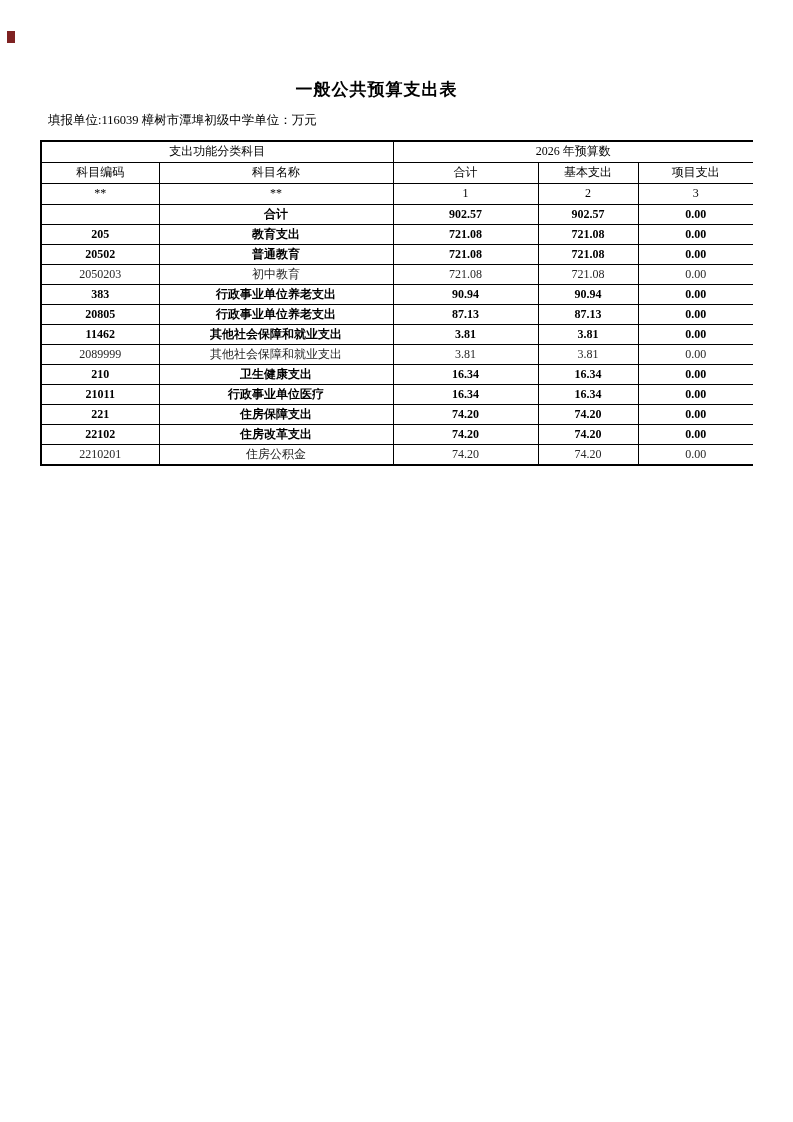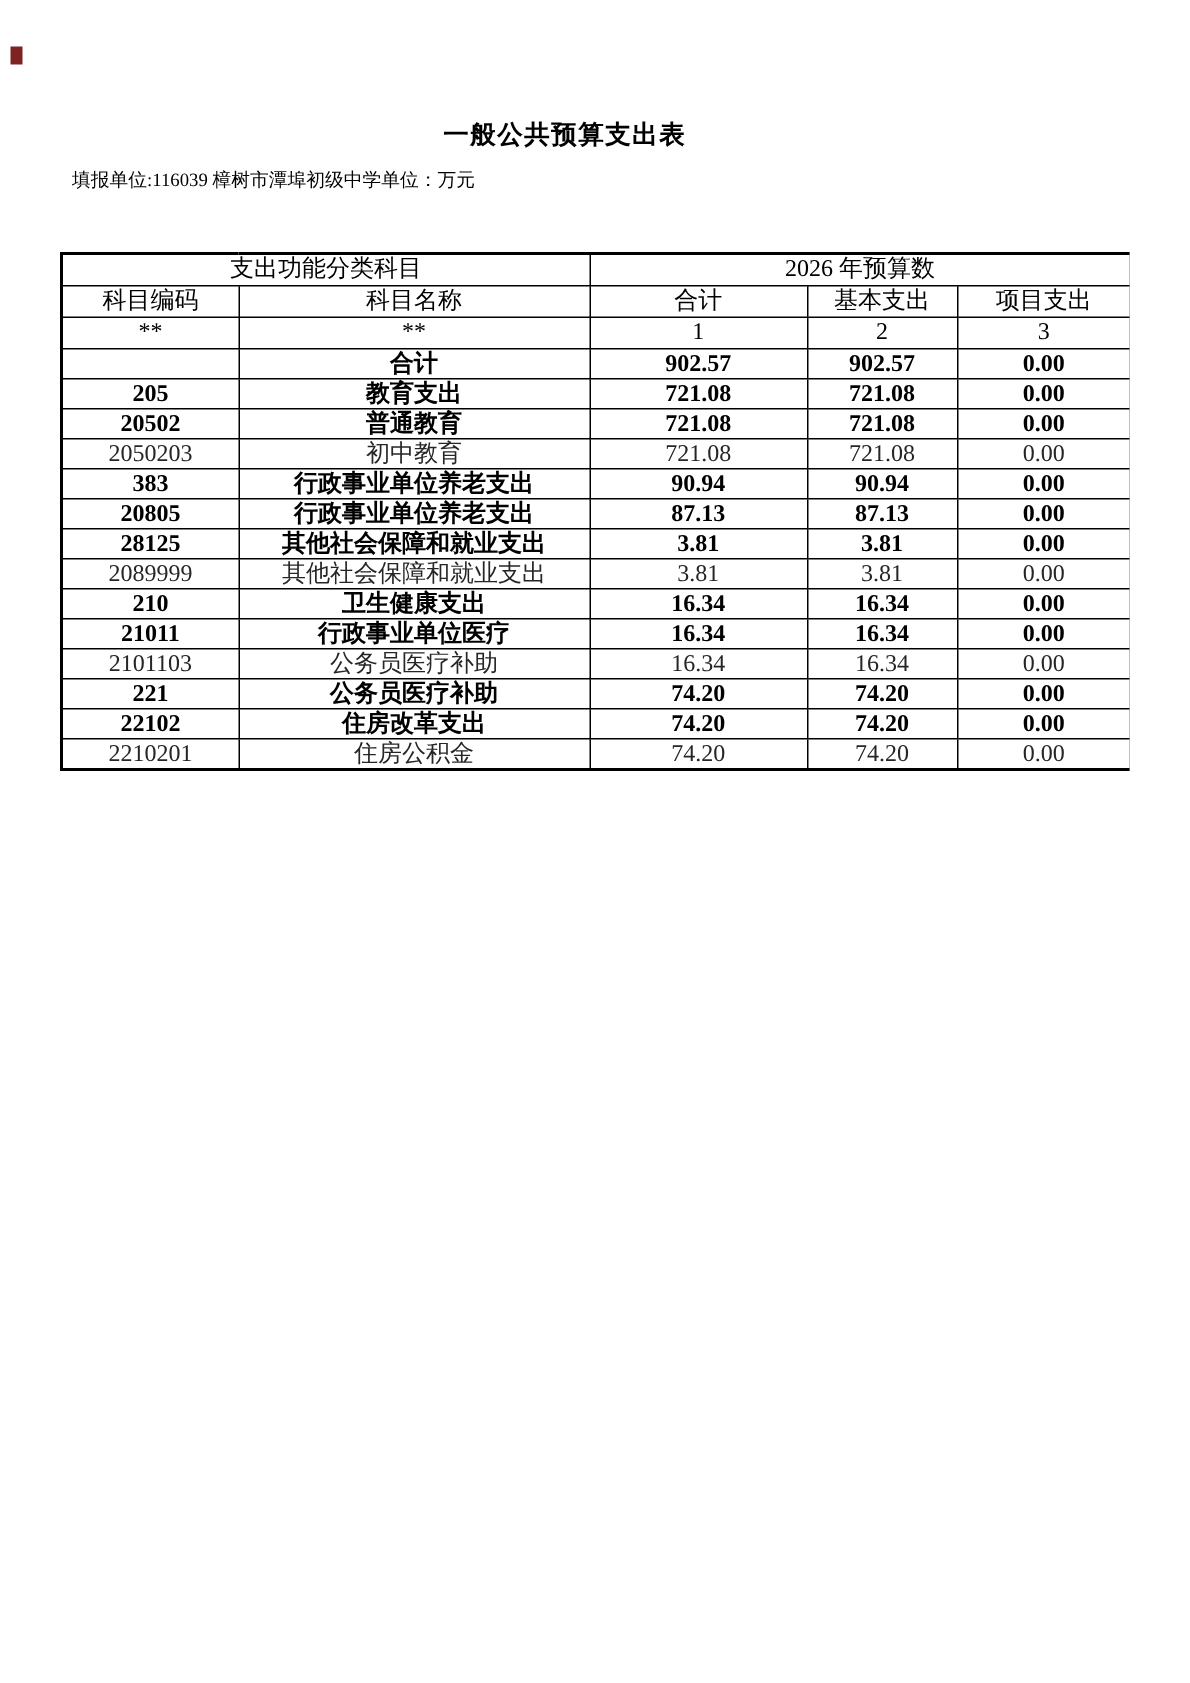--- a/index.html
+++ b/index.html
@@ -46,22 +46,21 @@
   }
   .info-line .left { padding-left: 8px; }
   .info-line .right { padding-right: 2px; }
   table.budget {
     position: absolute;
     top: 140px;
     left: 40px;
     width: 713px;
     border-collapse: collapse;
     table-layout: fixed;
-    font-size: 16px;
-    margin-top: 28px;
+    font-size: 12px;
   }
   table.budget th, table.budget td {
     border: 1px solid #000;
     text-align: center;
     vertical-align: middle;
     padding: 0 2px;
     font-weight: normal;
     height: 19px;
     line-height: 1.1;
     overflow: hidden;
@@ -154,21 +153,21 @@
         <td>0.00</td>
       </tr>
       <tr class="bold">
         <td>20805</td>
         <td>行政事业单位养老支出</td>
         <td>87.13</td>
         <td>87.13</td>
         <td>0.00</td>
       </tr>
       <tr class="bold">
-        <td>28125</td>
+        <td>11462</td>
         <td>其他社会保障和就业支出</td>
         <td>3.81</td>
         <td>3.81</td>
         <td>0.00</td>
       </tr>
       <tr>
         <td>2089999</td>
         <td>其他社会保障和就业支出</td>
         <td>3.81</td>
         <td>3.81</td>
@@ -181,30 +180,23 @@
         <td>16.34</td>
         <td>0.00</td>
       </tr>
       <tr class="bold">
         <td>21011</td>
         <td>行政事业单位医疗</td>
         <td>16.34</td>
         <td>16.34</td>
         <td>0.00</td>
       </tr>
-      <tr>
-        <td>2101103</td>
-        <td>公务员医疗补助</td>
-        <td>16.34</td>
-        <td>16.34</td>
-        <td>0.00</td>
-      </tr>
       <tr class="bold">
         <td>221</td>
-        <td>公务员医疗补助</td>
+        <td>住房保障支出</td>
         <td>74.20</td>
         <td>74.20</td>
         <td>0.00</td>
       </tr>
       <tr class="bold">
         <td>22102</td>
         <td>住房改革支出</td>
         <td>74.20</td>
         <td>74.20</td>
         <td>0.00</td>

